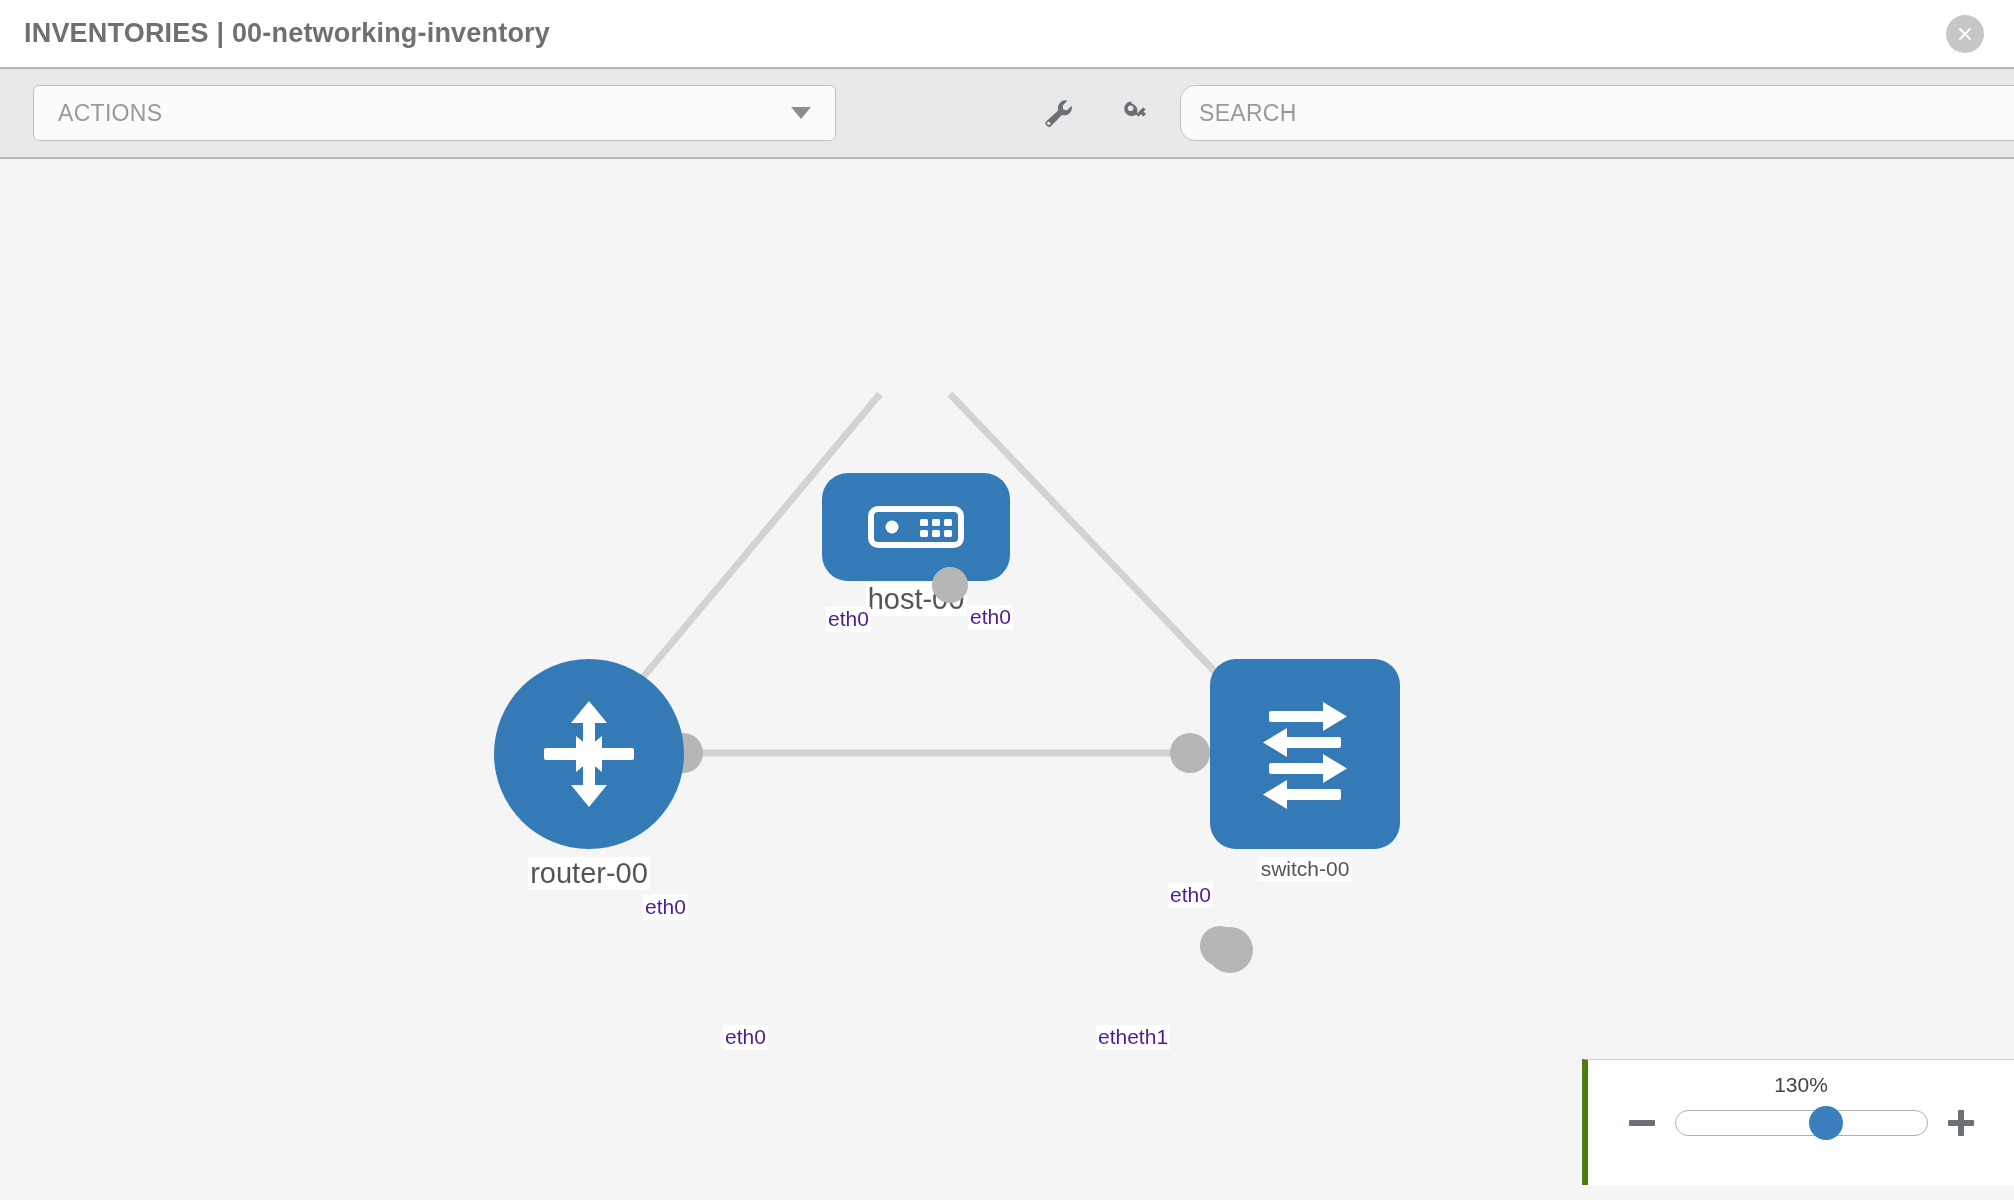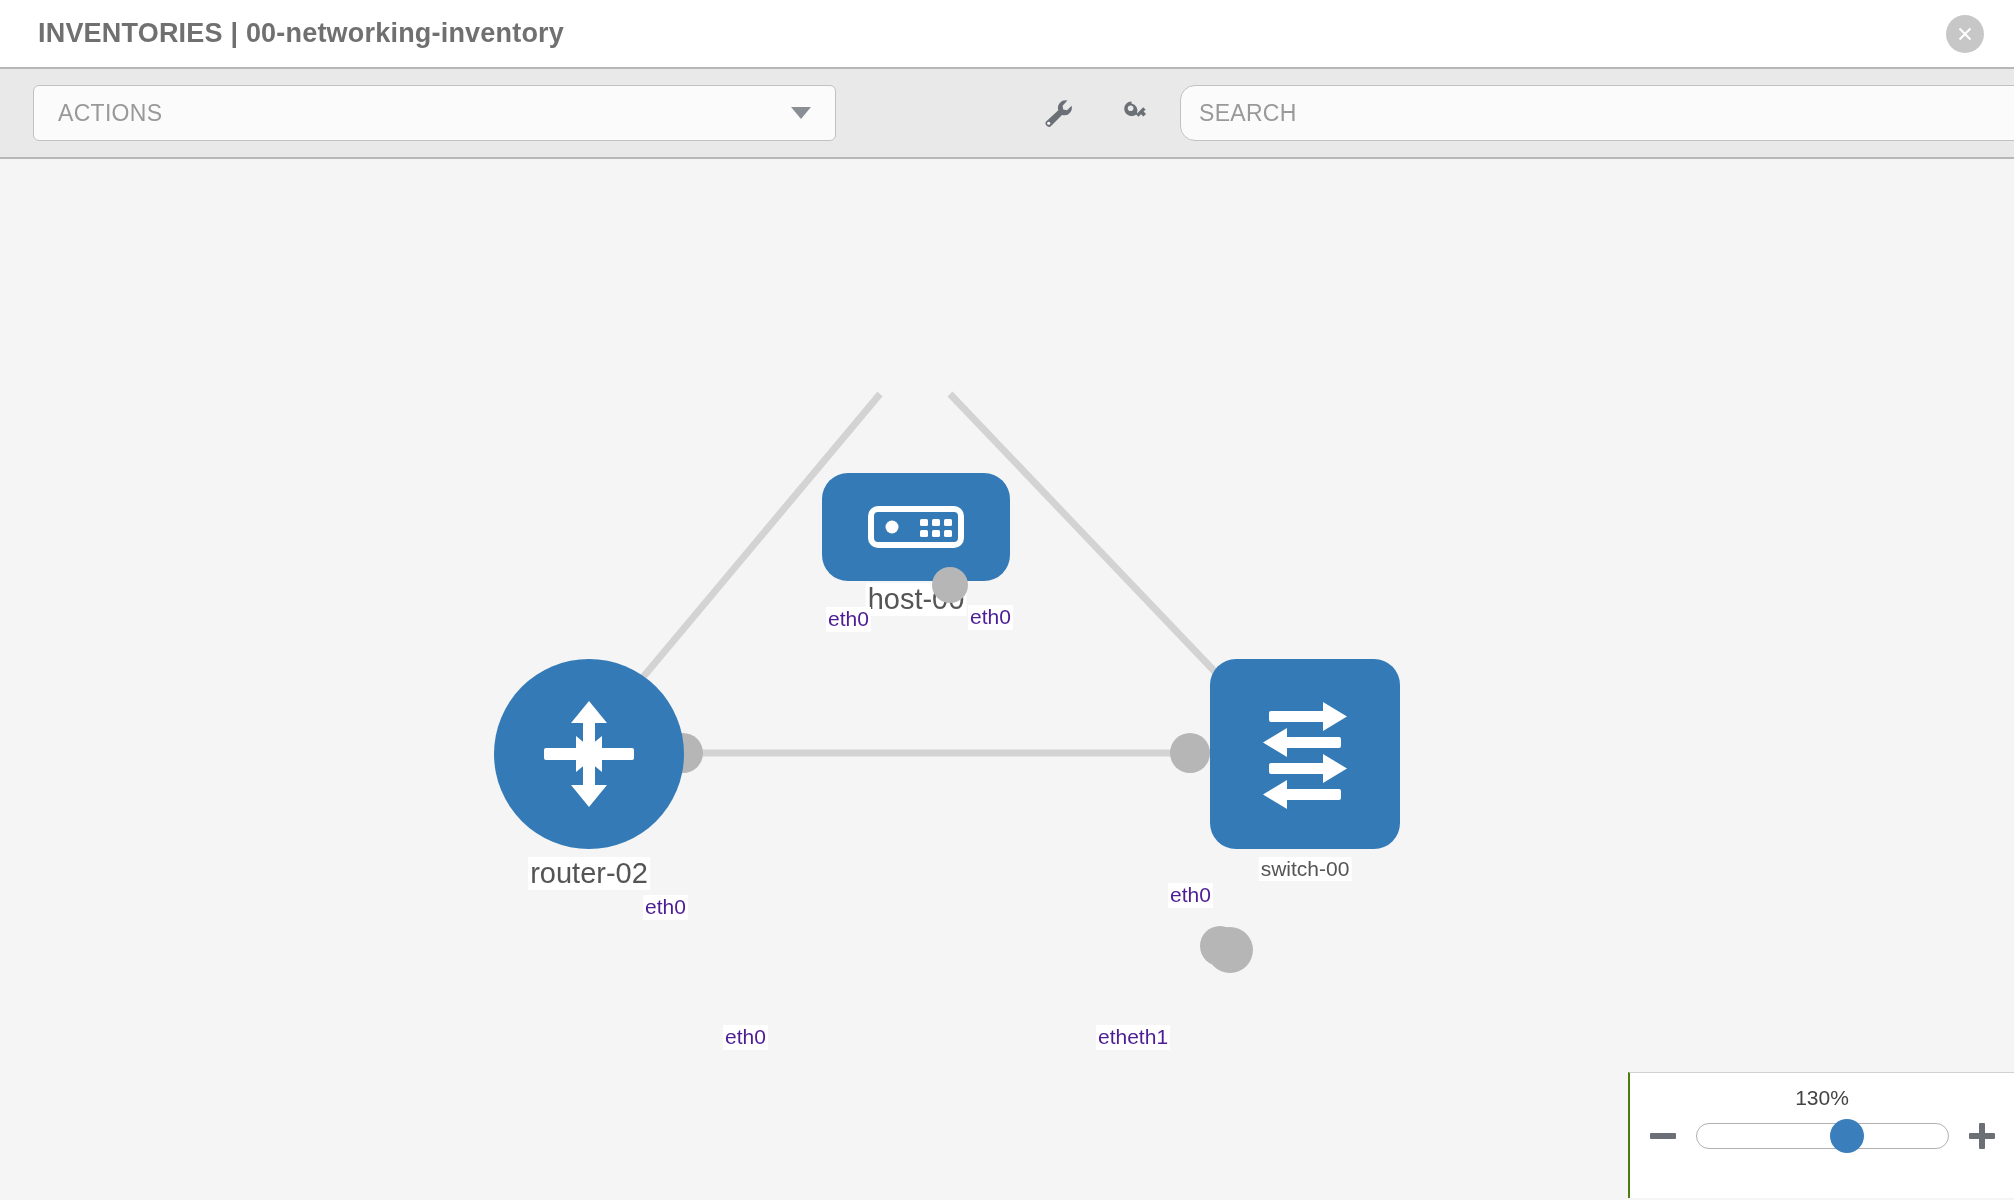--- a/index.html
+++ b/index.html
@@ -13,21 +13,21 @@
   }
 
   
   .header {
     position: relative;
     height: 69px;
     background: #ffffff;
     border-bottom: 2px solid #b7b7b7;
     display: flex;
     align-items: center;
-    padding-left: 38px;
+    padding-left: 24px;
   }
   .page-title {
     font-size: 27px;
     font-weight: bold;
     color: #707070;
     letter-spacing: .2px;
     white-space: nowrap;
   }
   .close-btn {
     position: absolute;
@@ -165,26 +165,26 @@
     background: #ffffff;
     white-space: nowrap;
     padding: 0 2px;
     line-height: 1.18;
   }
 
   
   .zoom-panel {
     position: absolute;
     right: 0;
-    bottom: 0;
-    width: 386px;
+    bottom: 13px;
+    width: 432px;
     height: 126px;
     background: #ffffff;
     border-top: 1px solid #d0d0d0;
-    border-left: 2px solid #4d7c0f;
+    border-left: 6px solid #4d7c0f;
   }
   .zoom-value {
     position: absolute;
     top: 13px;
     left: 0; right: 0;
     text-align: center;
     font-size: 21px;
     color: #444444;
   }
   .zoom-row {
@@ -324,21 +324,21 @@
           <path d="M59 112 L77 90 L41 90 Z"></path>
 
           <rect x="14" y="53" width="40" height="12" rx="2"></rect>
           <path d="M68 59 L46 41 L46 77 Z"></path>
 
           <rect x="64" y="53" width="40" height="12" rx="2"></rect>
           <path d="M50 59 L72 41 L72 77 Z"></path>
         </g>
       </svg>
     </div>
-    <div class="node-label" style="top:198px; font-size:29px;">router-02</div>
+    <div class="node-label" style="top:198px; font-size:29px;">router-00</div>
   </div>
 
   <div class="node" style="left:1210px; top:500px; width:190px; height:230px;">
     <div class="node-shape" style="left:0; top:0; width:190px; height:190px; border-radius:26px;">
       <svg width="124" height="118" viewBox="0 0 124 118">
         <g fill="#ffffff">
 
           <rect x="26" y="16" width="62" height="11" rx="2"></rect>
           <path d="M104 21.5 L80 7 L80 36 Z"></path>
 

